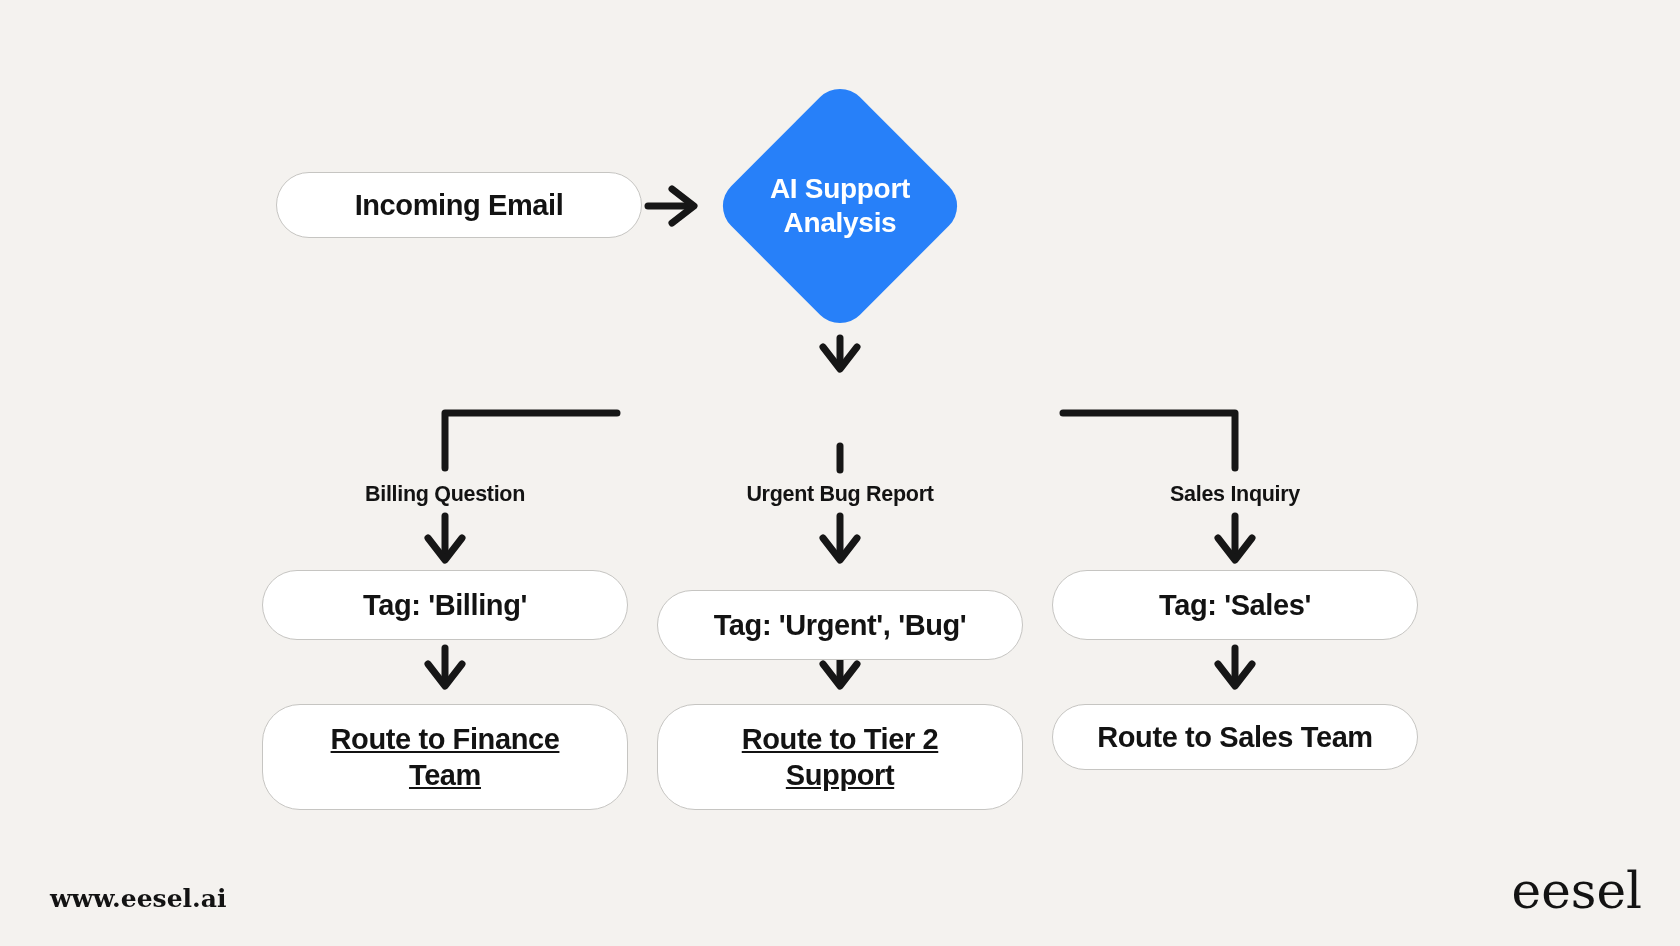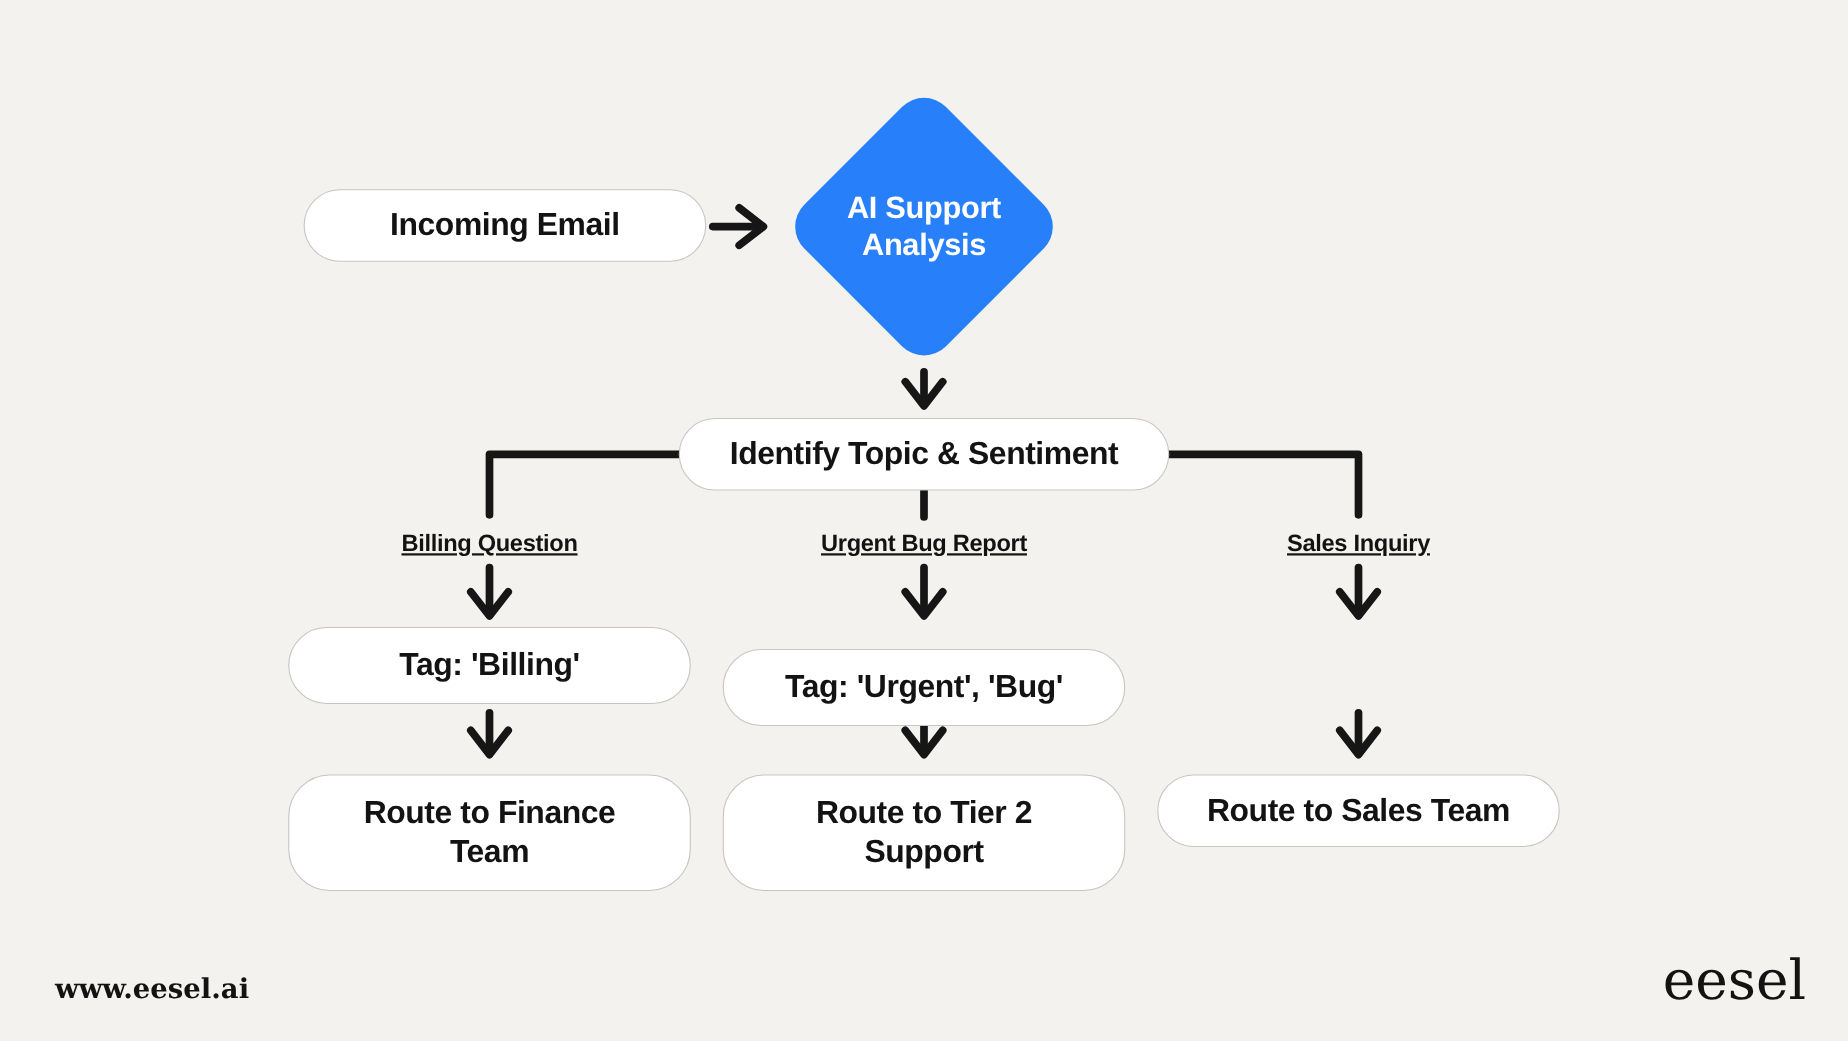--- a/index.html
+++ b/index.html
@@ -33,21 +33,21 @@
     box-sizing: border-box;
     display: flex;
     align-items: center;
     justify-content: center;
     text-align: center;
     color: #131313;
     font-weight: 700;
     letter-spacing: -0.4px;
   }
   .box.single { height: 70px; border-radius: 35px; font-size: 29px; }
-  .box.tall   { height: 106px; border-radius: 38px; font-size: 29px; line-height: 36px; padding: 0 30px; }
+  .box.tall   { height: 106px; border-radius: 38px; font-size: 29px; line-height: 36px; padding: 0 30px; text-decoration: underline; }
 
   .node-start    { left: 276px;  top: 172px; width: 366px; height: 66px; border-radius: 33px; font-size: 29px; text-align: right; }
   .node-identify { left: 617px;  top: 380px; width: 446px; height: 66px; border-radius: 33px; font-size: 29px; }
 
   .tag-0   { left: 262px;  top: 570px; width: 366px; }
   .tag-1   { left: 657px;  top: 570px; width: 366px; margin-top: 20px; }
   .tag-2   { left: 1052px; top: 570px; width: 366px; }
 
   .route-0 { left: 262px;  top: 704px; width: 366px; }
   .route-1 { left: 657px;  top: 704px; width: 366px; }
@@ -77,21 +77,20 @@
 
   .branch-label {
     position: absolute;
     top: 482px;
     width: 400px;
     text-align: center;
     font-weight: 700;
     font-size: 21.5px;
     color: #131313;
     letter-spacing: -0.3px;
-    text-decoration: underline;
   }
   .cond-0 { left: 245px; }
   .cond-1 { left: 640px; text-align: center; }
   .cond-2 { left: 1035px; }
 
   .footer-url {
     position: absolute;
     left: 50px; top: 884px;
     font-family: "DejaVu Serif", "Liberation Serif", serif;
     font-weight: 700;
@@ -162,28 +161,28 @@
       <path d="M1235,648 L1235,678"></path>
       <polyline points="1218,664 1235,686 1252,664"></polyline>
     </g>
   </svg>
 
   <div class="box node-start">Incoming Email</div>
 
   <div class="diamond" style="background: rgb(39, 128, 249);"></div>
   <div class="diamond-label">AI Support Analysis</div>
 
-  <div class="box node-identify">Identify Topic &amp; Sentiment</div>
 
   <div class="branch-label cond-0">Billing Question</div>
   <div class="branch-label cond-1">Urgent Bug Report</div>
   <div class="branch-label cond-2">Sales Inquiry</div>
 
   <div class="box single tag-0">Tag: 'Billing'</div>
   <div class="box single tag-1">Tag: 'Urgent', 'Bug'</div>
+  <div class="box single tag-2">Tag: 'Sales'</div>
 
   <div class="box tall route-0">Route to Finance Team</div>
   <div class="box tall route-1">Route to Tier 2 Support</div>
   <div class="box route-2">Route to Sales Team</div>
 
   <div class="footer-url">www.eesel.ai</div>
   <div class="footer-brand">eesel</div>
 
 </div>
 

